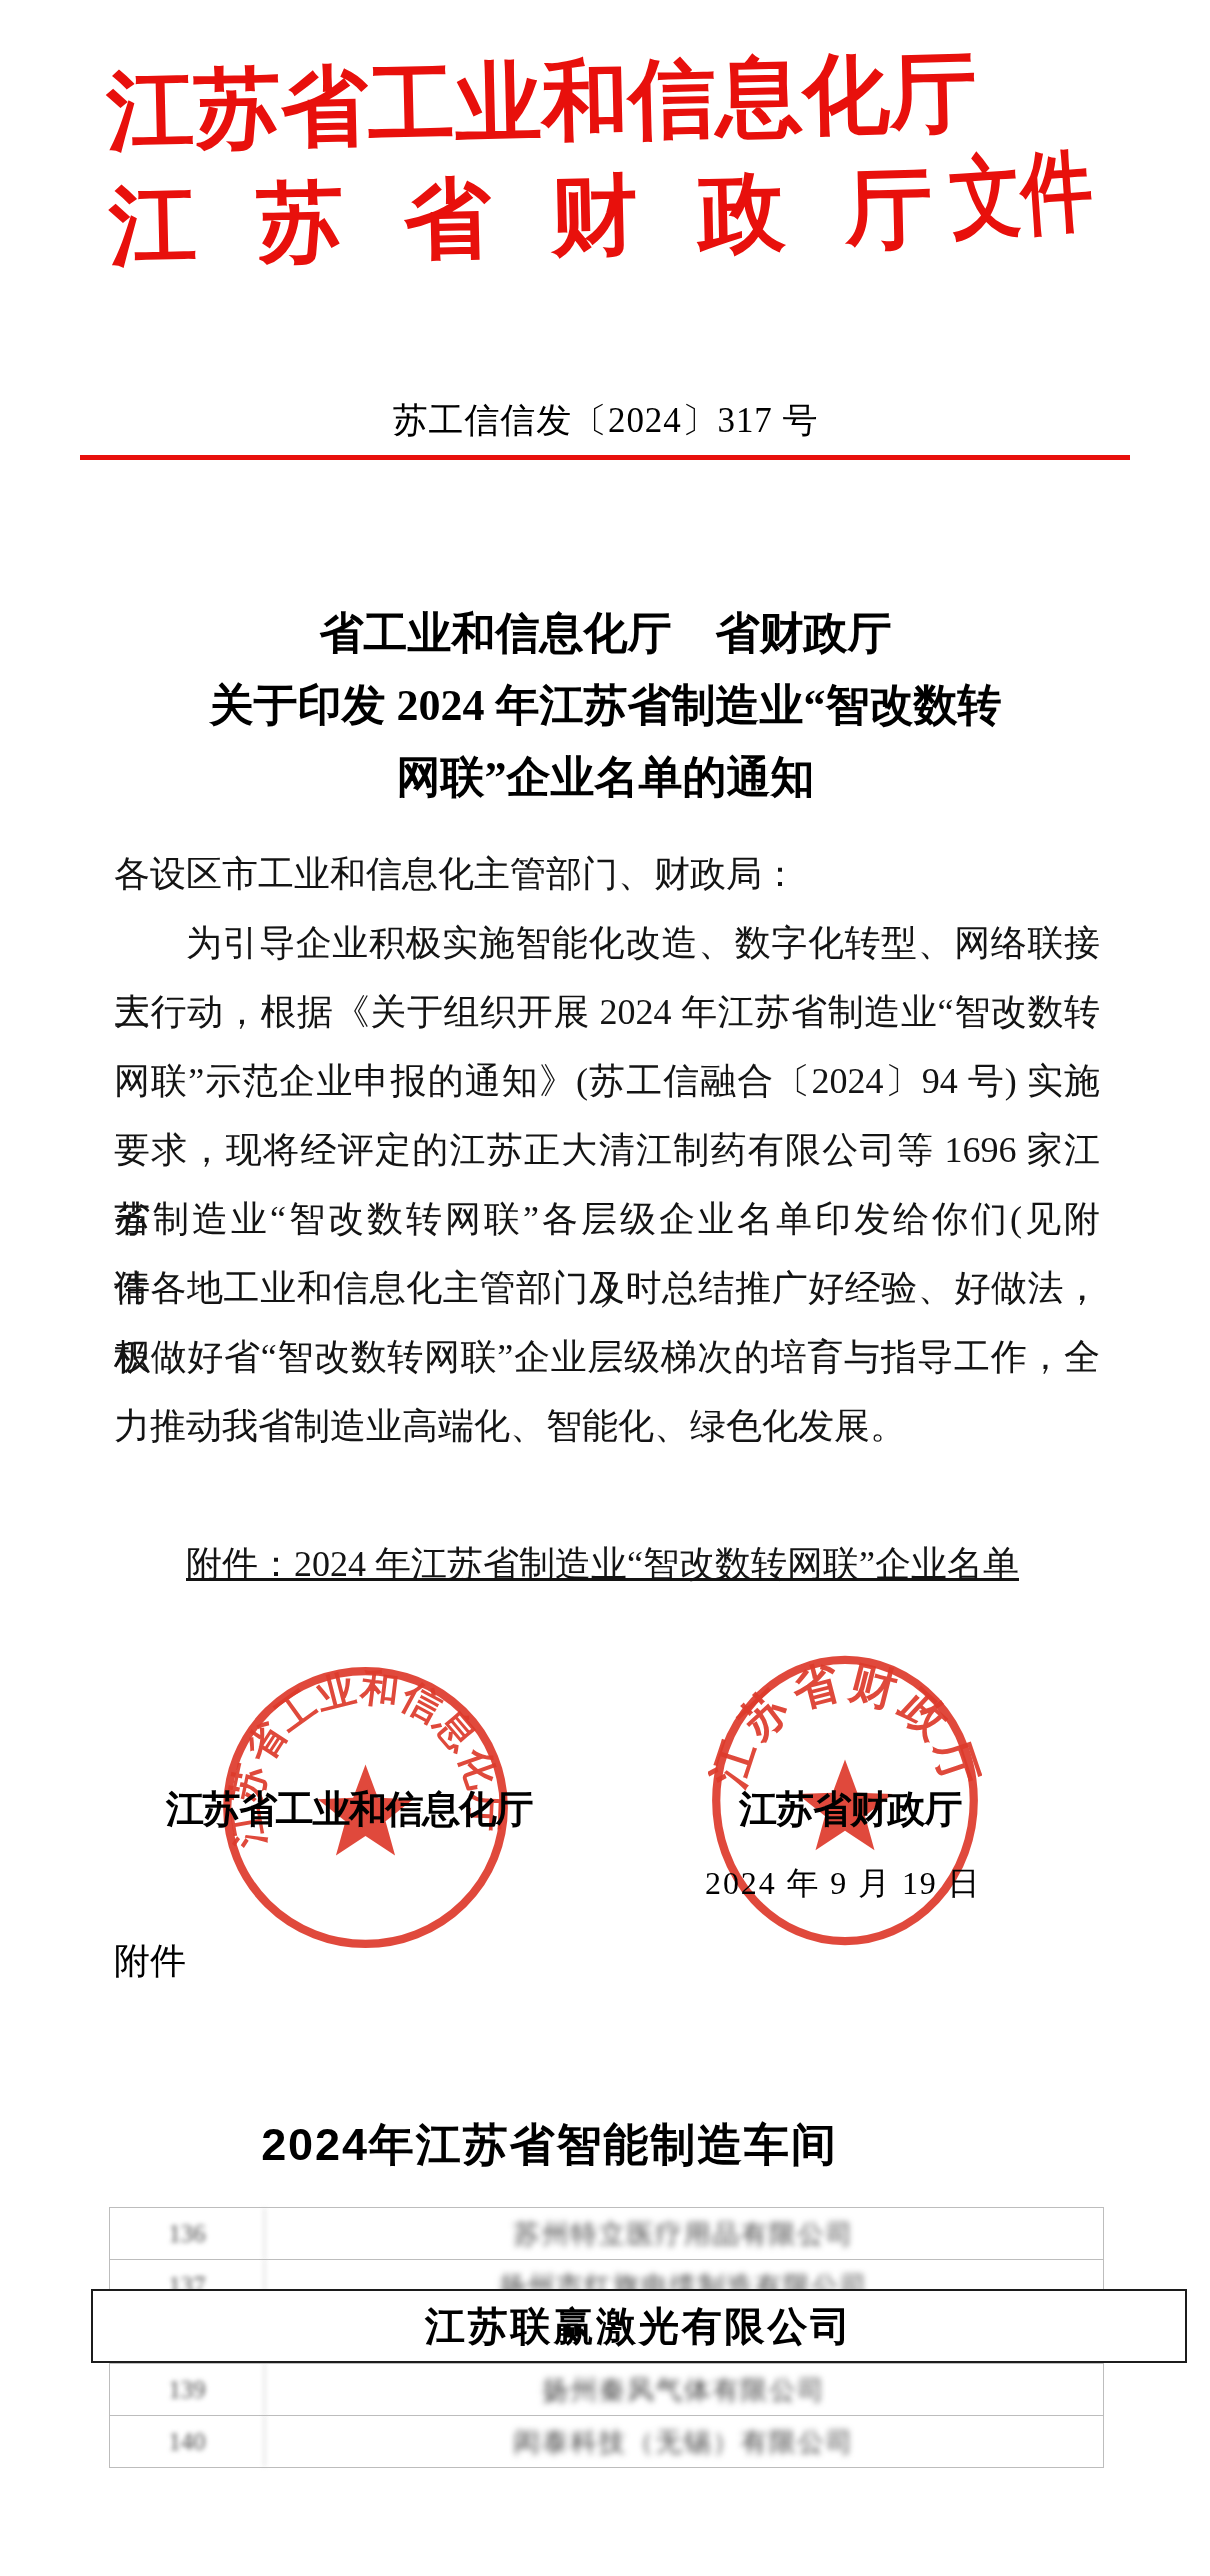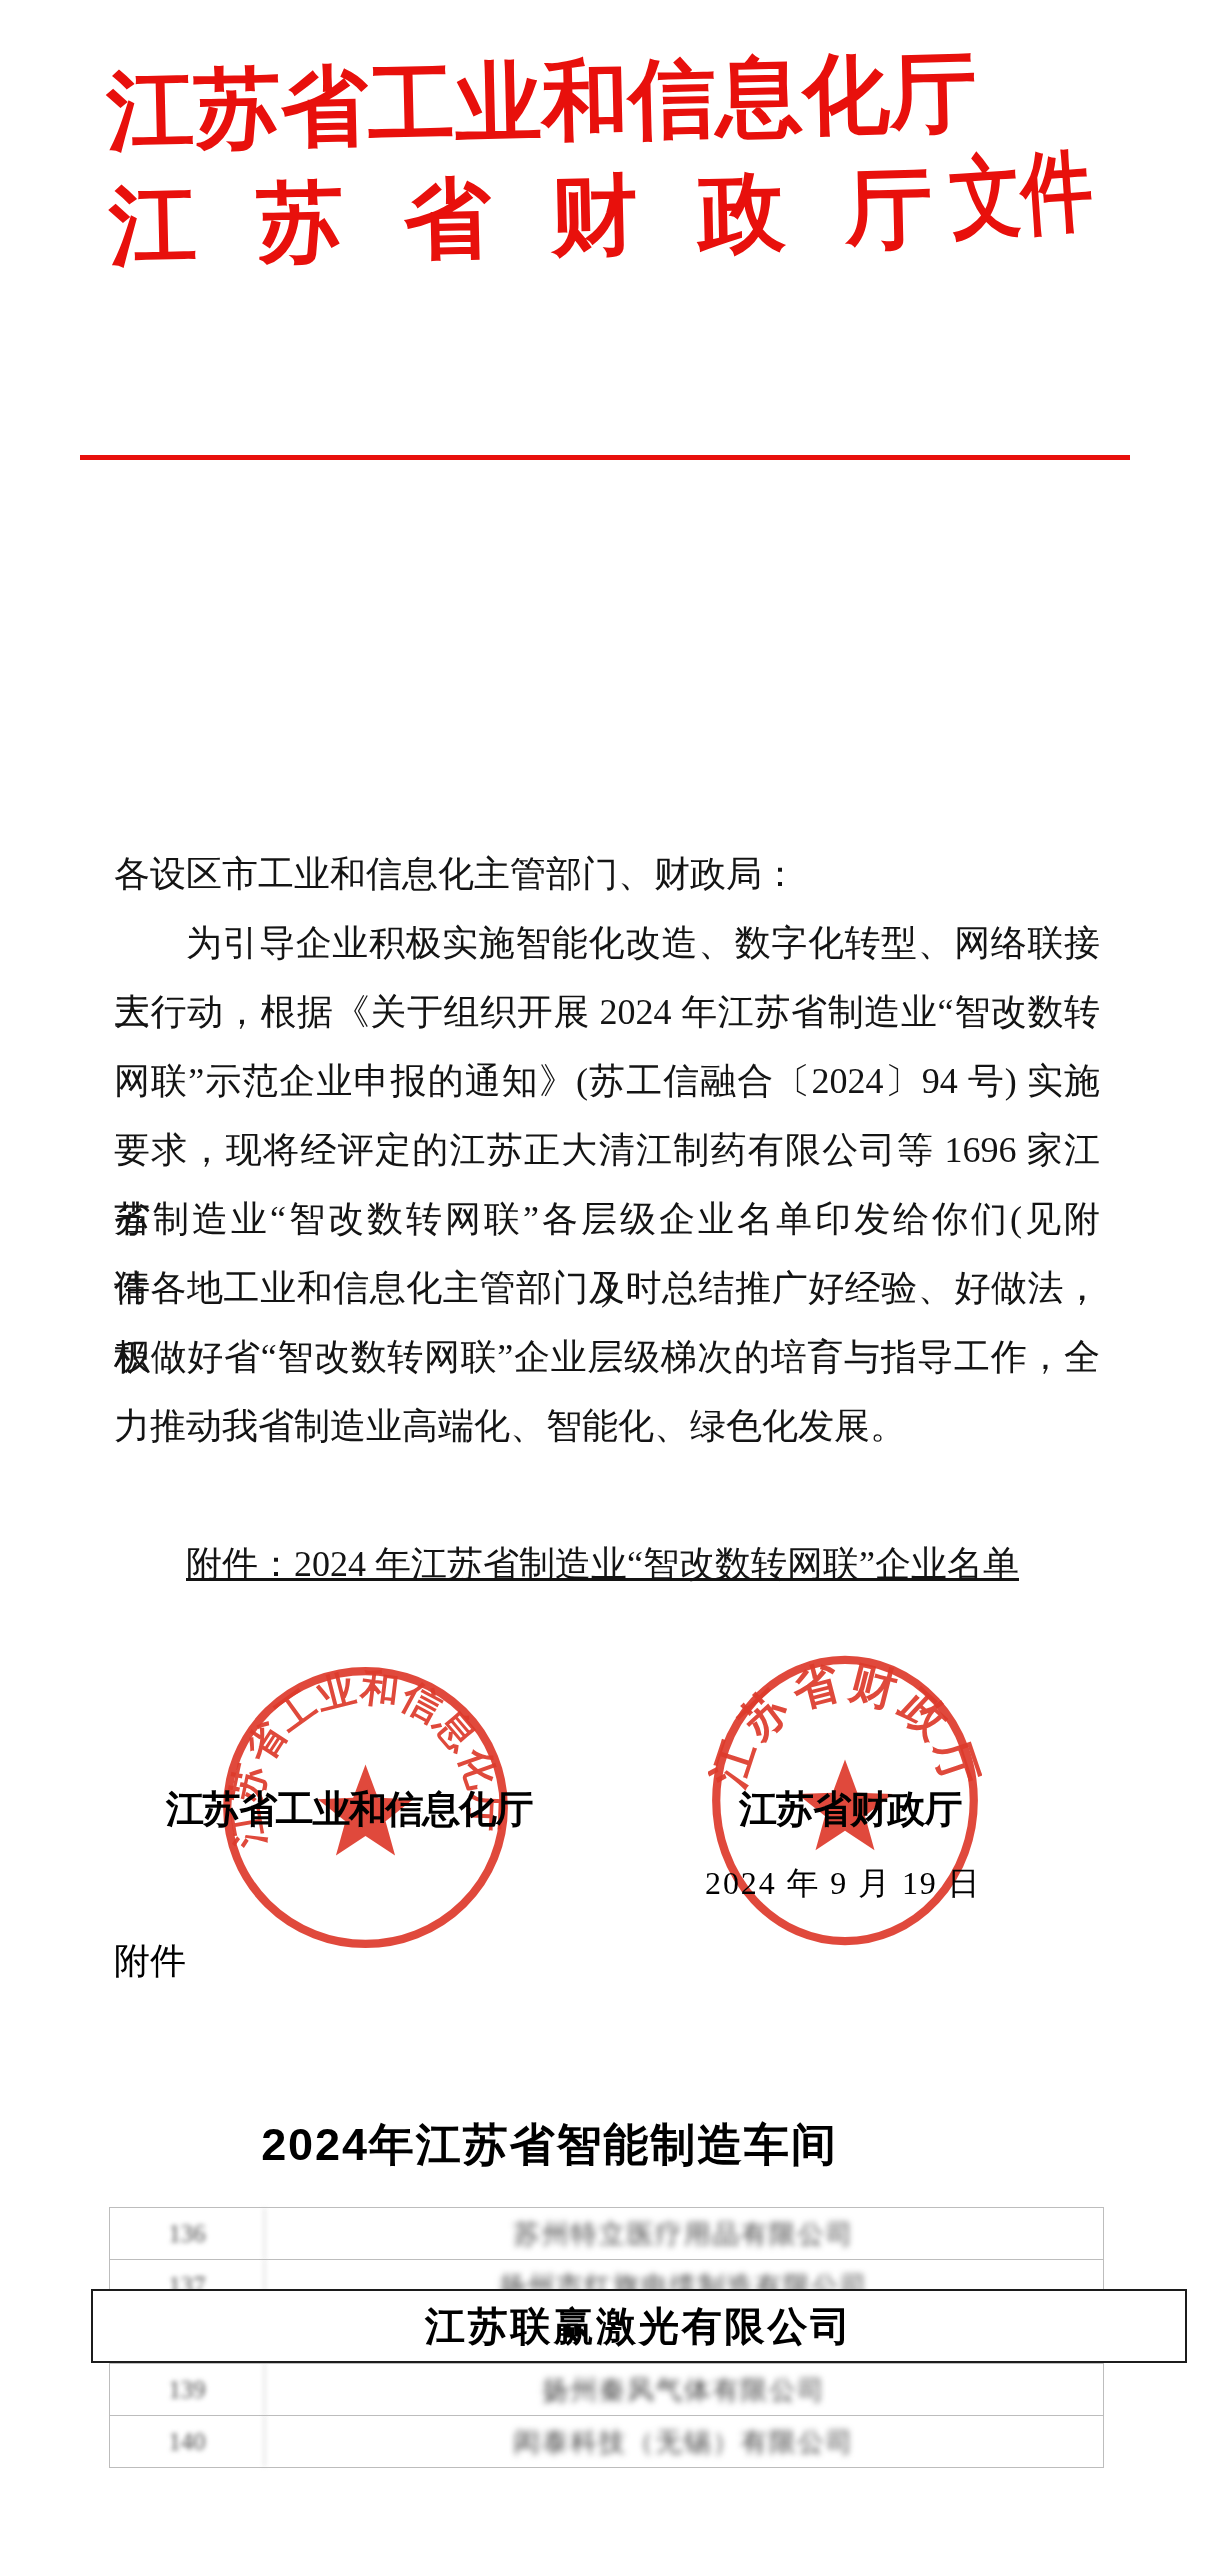--- a/index.html
+++ b/index.html
@@ -122,22 +122,28 @@
 <body>
 
 <div class="page">
 
   <div class="letterhead">
     <span class="agency-line">江苏省工业和信息化厅</span>
     <span class="agency-line spread">江苏省财政厅</span>
   </div>
   <div class="doc-type">文件</div>
 
+  <div class="doc-number">苏工信信发〔2024〕317 号</div>
   <div class="red-line"></div>
 
+  <div class="doc-title">
+    <div>省工业和信息化厅　省财政厅</div>
+    <div>关于印发 2024 年江苏省制造业“智改数转</div>
+    <div>网联”企业名单的通知</div>
+  </div>
 
   <div class="body-block">
     <div class="body-line">各设区市工业和信息化主管部门、财政局：</div>
     <div class="body-line j indent">为引导企业积极实施智能化改造、数字化转型、网络联接三</div>
     <div class="body-line j">大行动，根据《关于组织开展 2024 年江苏省制造业“智改数转</div>
     <div class="body-line j">网联”示范企业申报的通知》(苏工信融合〔2024〕94 号) 实施</div>
     <div class="body-line j">要求，现将经评定的江苏正大清江制药有限公司等 1696 家江苏</div>
     <div class="body-line j">省制造业“智改数转网联”各层级企业名单印发给你们(见附件)，</div>
     <div class="body-line j">请各地工业和信息化主管部门及时总结推广好经验、好做法，积</div>
     <div class="body-line j">极做好省“智改数转网联”企业层级梯次的培育与指导工作，全</div>

